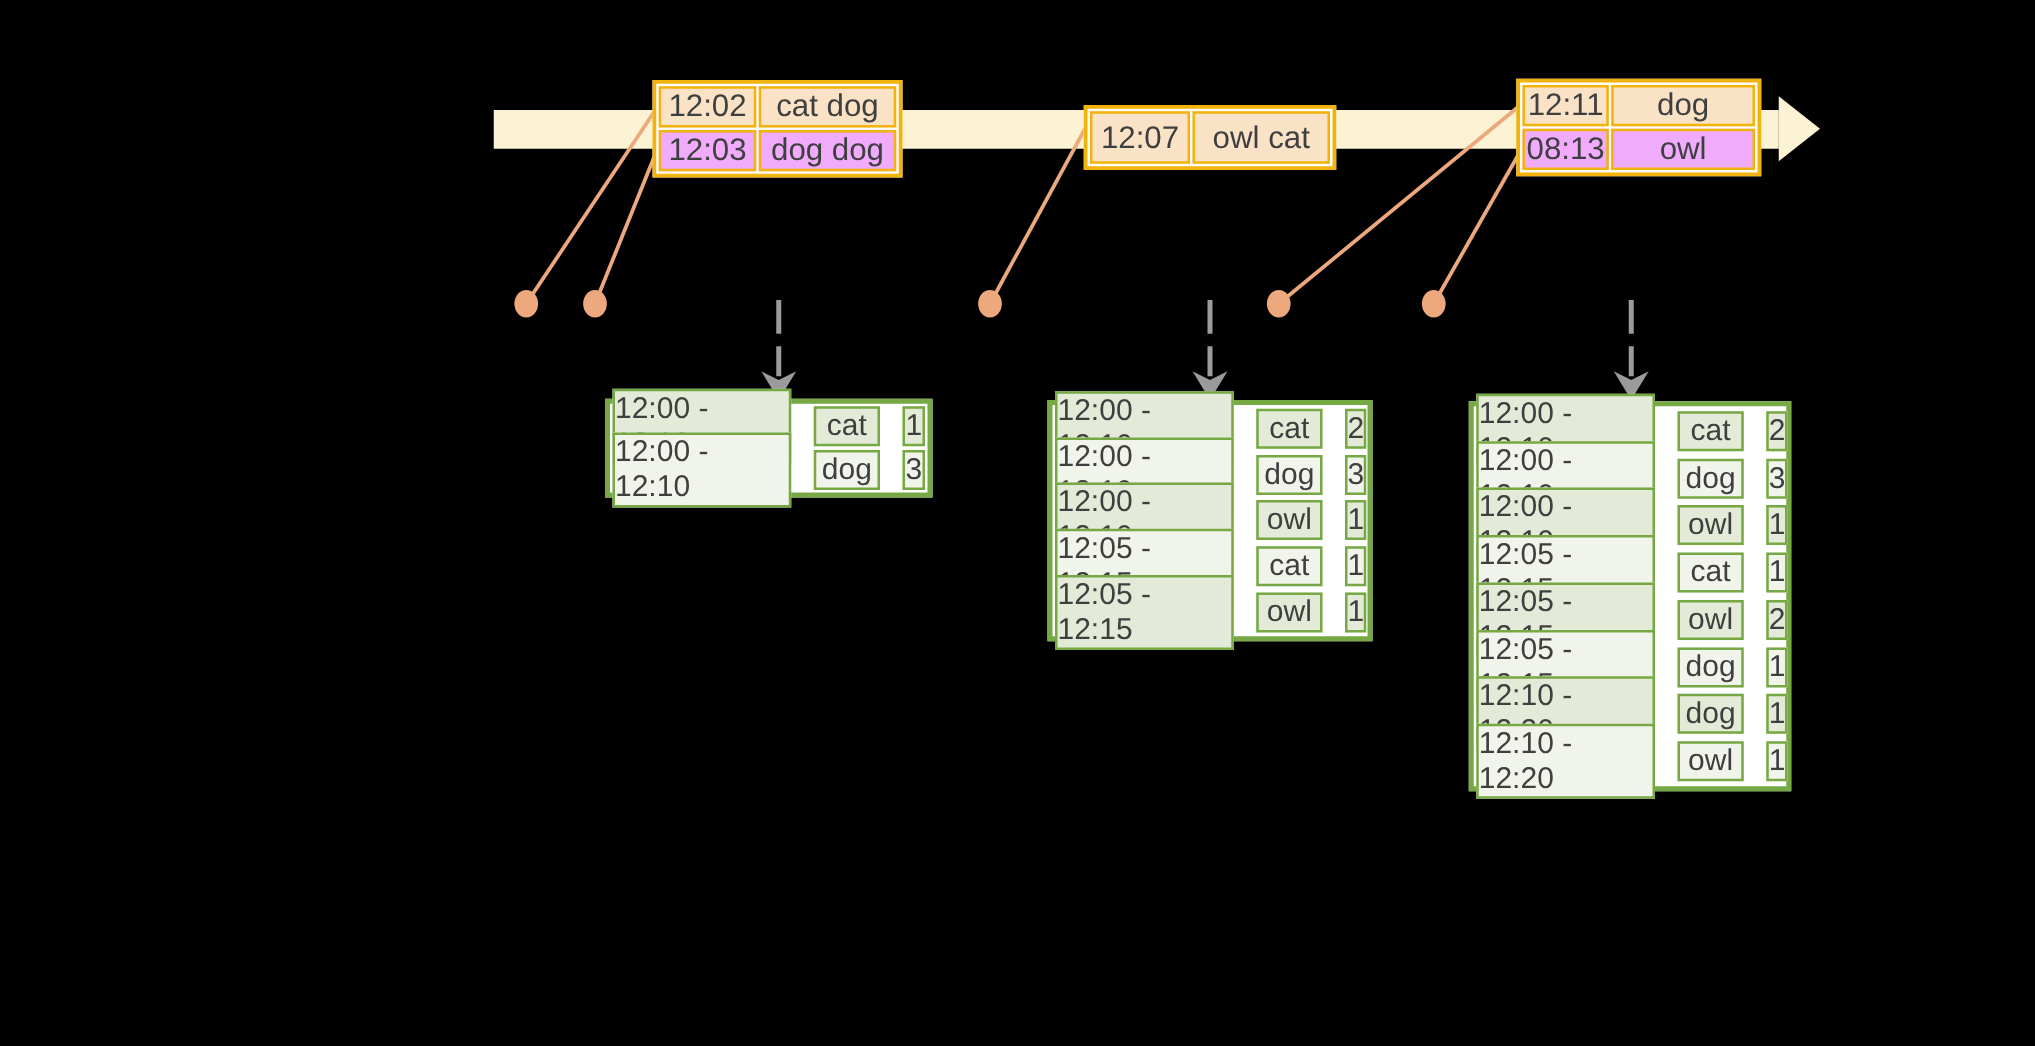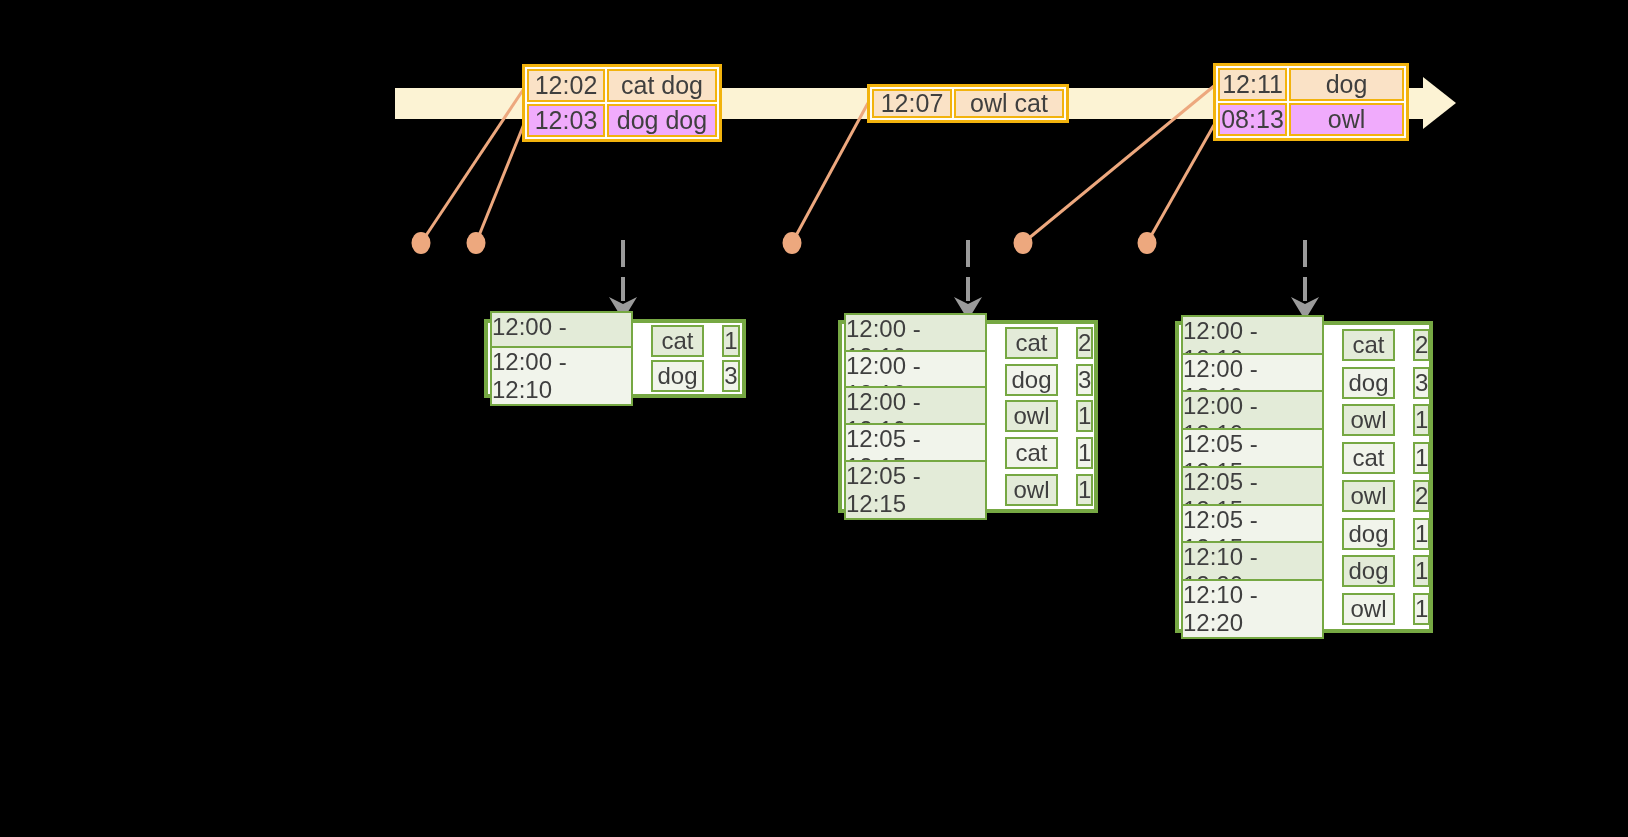--- a/index.html
+++ b/index.html
@@ -132,21 +132,21 @@
         <div class="ev-cell ev-time">12:02</div>
         <div class="ev-cell ev-words">cat dog</div>
       </div>
 
       <div class="ev-row">
         <div class="ev-cell ev-time">12:03</div>
         <div class="ev-cell ev-words">dog dog</div>
       </div>
     </div>
 
-  <div class="event-box eb2" style="left:867px; top:84px; width:202px; height:39px;">
+  <div class="event-box eb2" style="left:867px; top:84px; width:202px; height:52px;">
 
       <div class="ev-row">
         <div class="ev-cell ev-time">12:07</div>
         <div class="ev-cell ev-words">owl cat</div>
       </div>
     </div>
 
   <div class="event-box eb3" style="left:1213px; top:63px; width:196px; height:78px;">
 
       <div class="ev-row">

